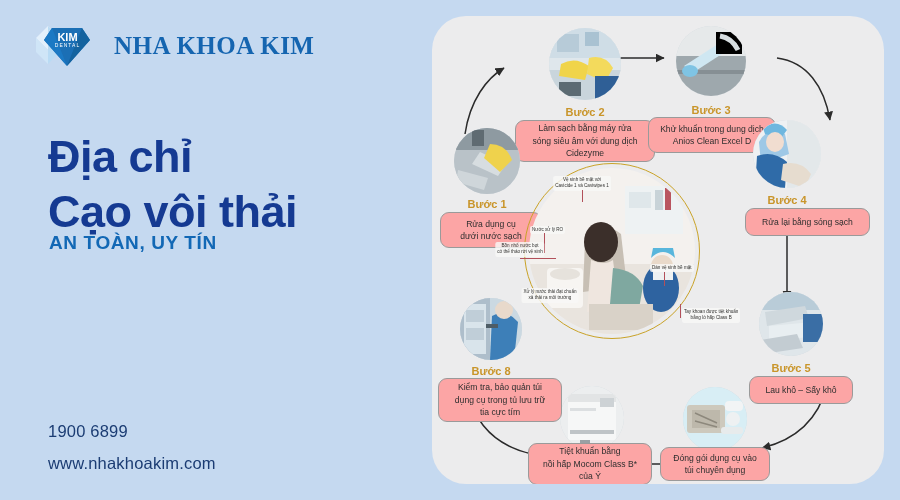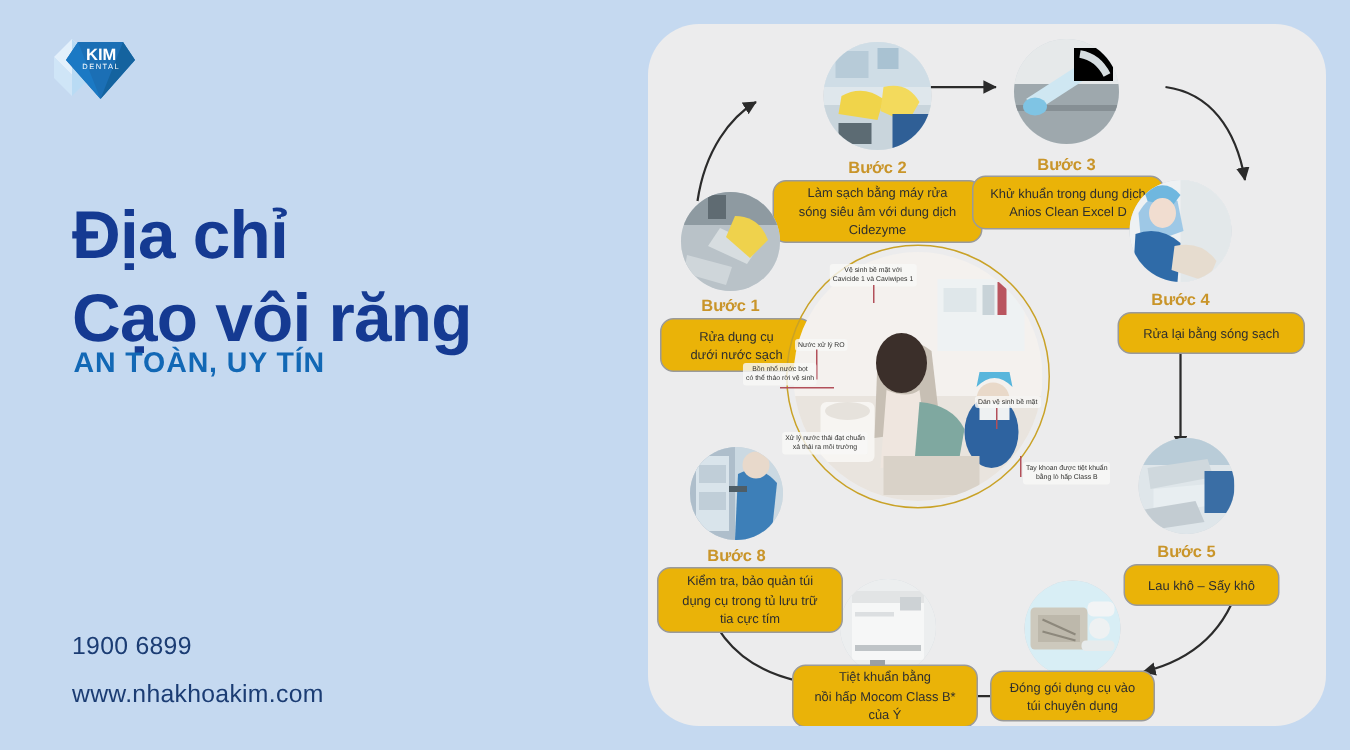--- a/index.html
+++ b/index.html
@@ -76,21 +76,21 @@
     color: #c9952a;
     font-weight: bold;
     font-size: 11px;
     text-align: center;
     white-space: nowrap;
   }
   .step-box {
     position: absolute;
     border: 1px solid #9a9a9a;
     border-radius: 9px;
-    background: #eab308;
+    background: #fca5a5;
     color: #2e2e2e;
     font-size: 8.6px;
     line-height: 1.45;
     text-align: center;
     display: flex; align-items: center; justify-content: center;
     padding: 12px 6px;
   }
 
   
   #center-scene {
@@ -133,25 +133,26 @@
         <polygon points="6,20 18,8 30,20 18,32" fill="#e3f0fb"></polygon>
         <polygon points="6,20 18,32 18,46 6,34" fill="#cfe5f7"></polygon>
         <polygon points="18,8 30,20 30,34 18,46" fill="#b9dbf4"></polygon>
         <polygon points="22,10 52,10 60,22 37,48 14,22" fill="#1b6fb5"></polygon>
         <polygon points="22,10 37,48 14,22" fill="#1b79c4"></polygon>
         <polygon points="52,10 60,22 37,48" fill="#14639f"></polygon>
       </svg>
       <span style="position:absolute;left:22px;top:14px;width:31px;text-align:center;color:#ffffff;font-weight:bold;font-size:11px;line-height:1;">KIM</span>
       <span style="position:absolute;left:22px;top:25px;width:31px;text-align:center;color:#ffffff;font-size:5px;letter-spacing:1px;line-height:1;">DENTAL</span>
     </span>
+    <span id="brand-name">NHA KHOA KIM</span>
   </div>
 
   <h1 id="headline">
     <span>Địa chỉ</span>
-    <span class="l2">Cạo vôi răng</span>
+    <span class="l2">Cạo vôi thải</span>
   </h1>
 
   <div id="subhead">AN TOÀN, UY TÍN</div>
 
   <div id="contact">
     <div>1900 6899</div>
     <div>www.nhakhoakim.com</div>
   </div>
 </div>
 

